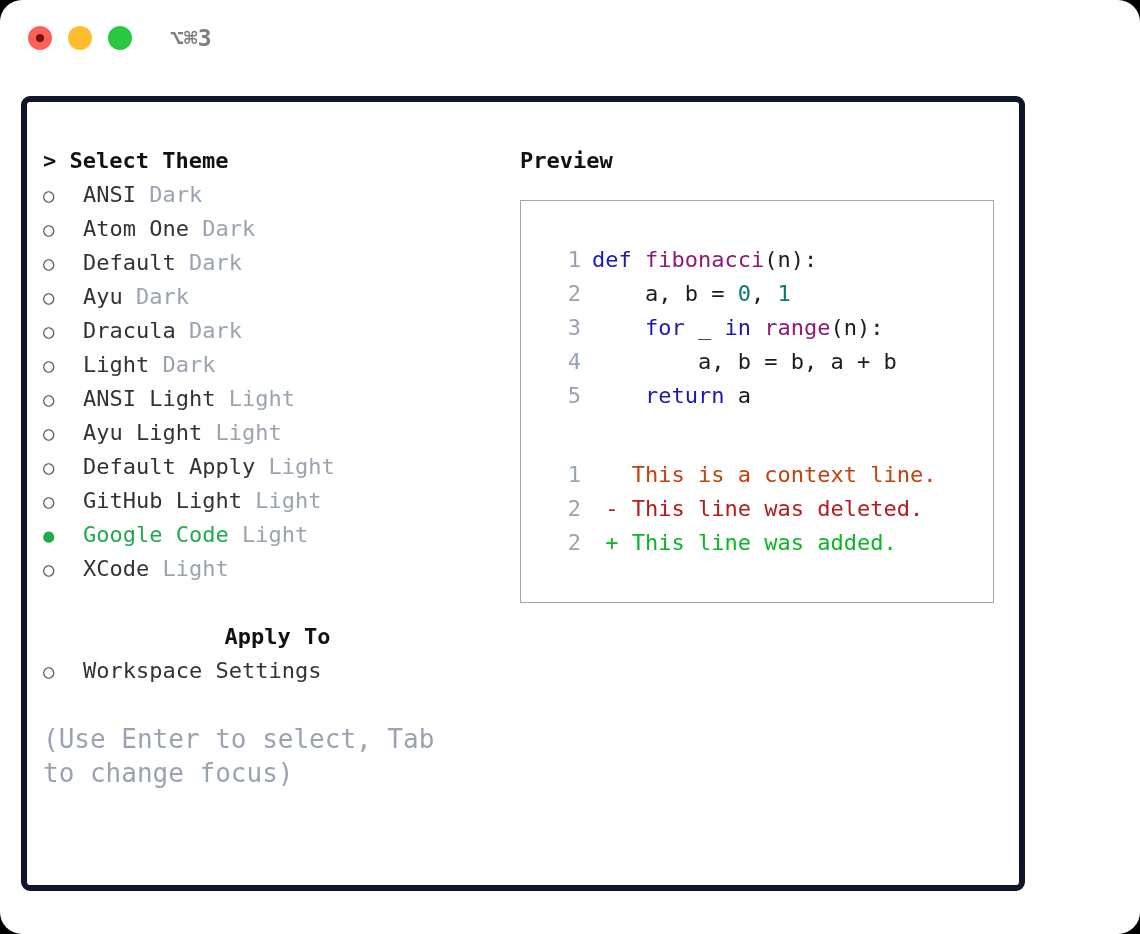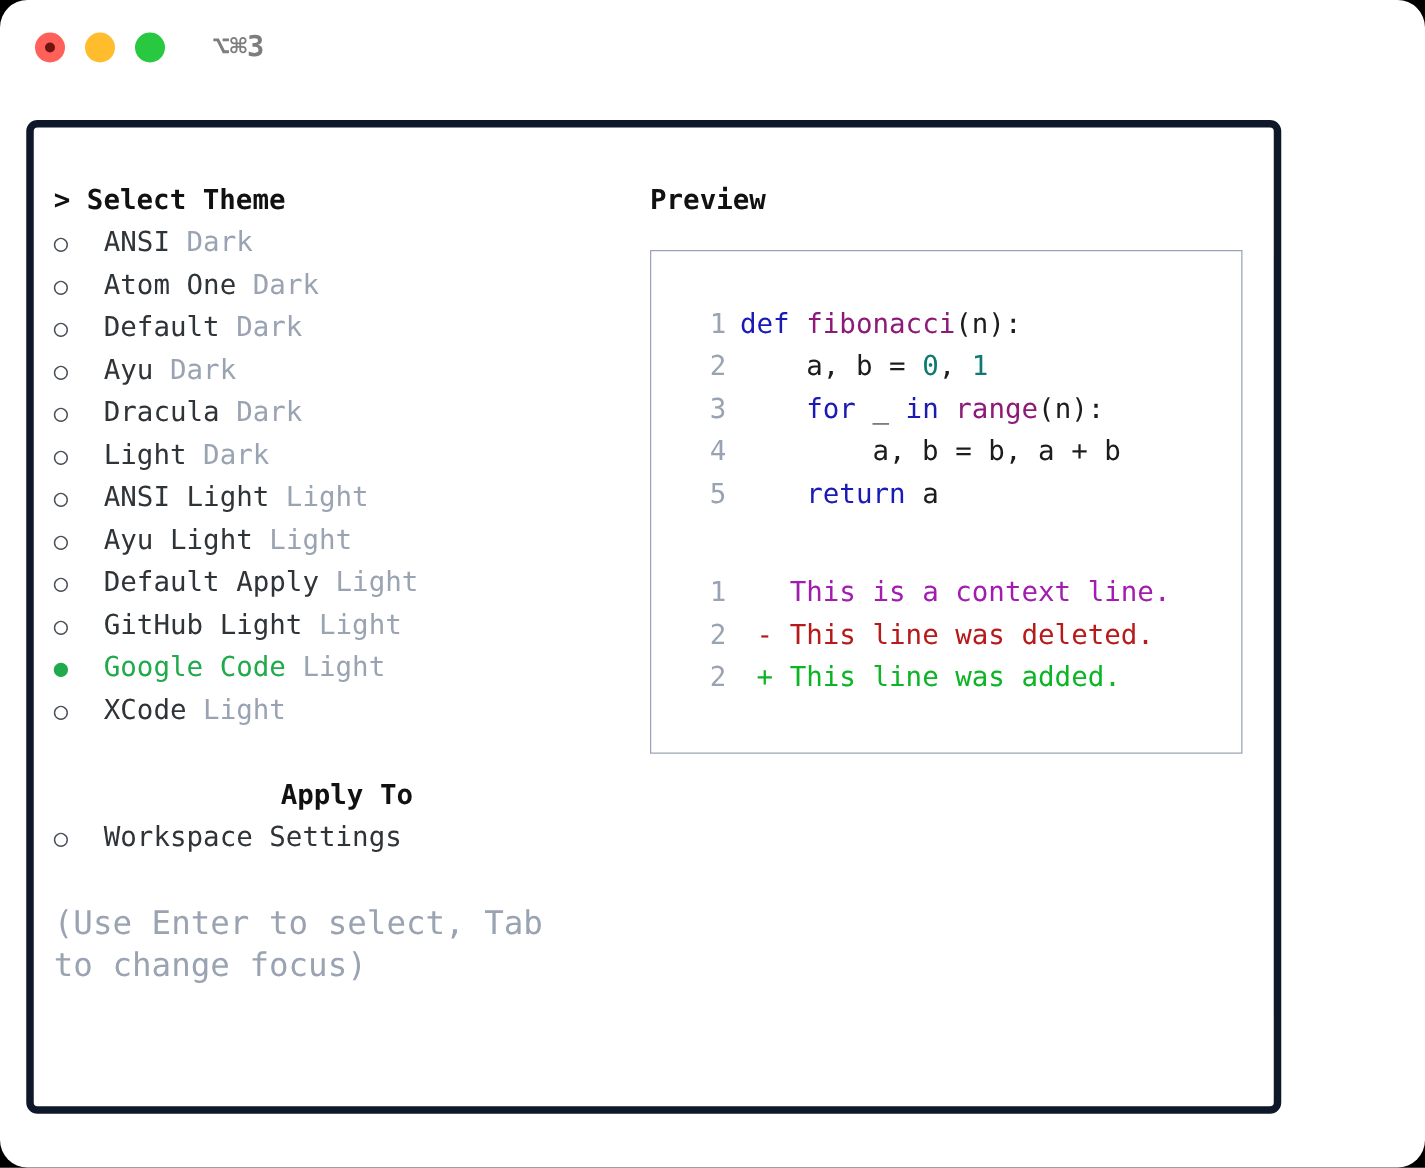--- a/index.html
+++ b/index.html
@@ -176,21 +176,21 @@
     color: #9aa3b2;
   }
   .gap { display: inline-block; width: 11px; }
 
   .kw   { color: #1a1ab4; }
   .fn   { color: #8e1a78; }
   .num  { color: #0b7a70; }
   .plain{ color: #1c1c1c; }
 
   .diff-spacer { height: 45px; }
-  .diff-ctx { color: #a21caf; }
+  .diff-ctx { color: #c2410c; }
   .diff-del { color: #b61a1a; }
   .diff-add { color: #0bb524; }
 </style>
 </head>
 <body>
 
 <div class="window">
 
   <div class="titlebar">
     <div class="dot dot-close"></div>

